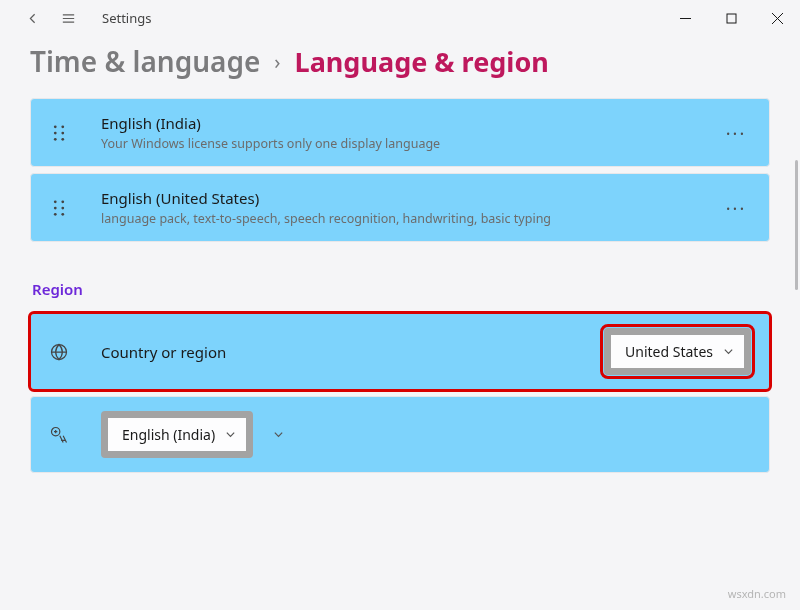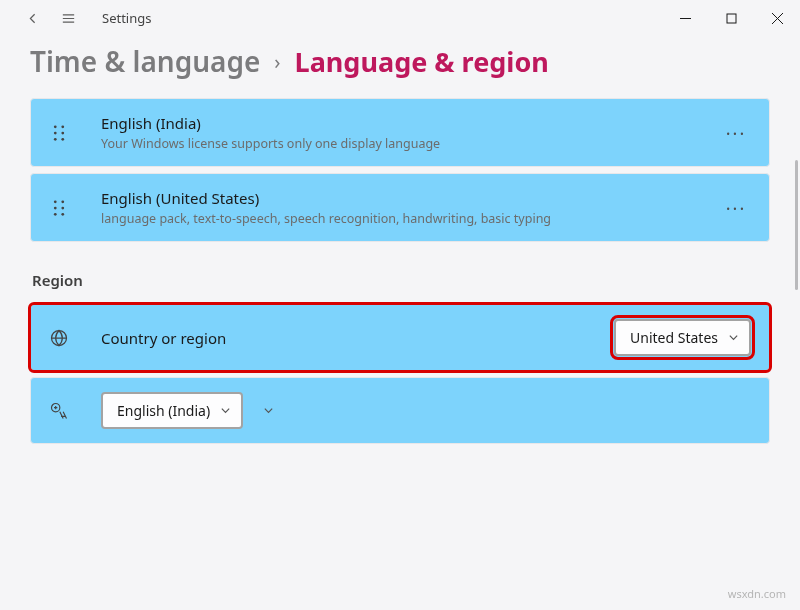--- a/index.html
+++ b/index.html
@@ -91,25 +91,25 @@
   .more-btn {
     width: 30px; height: 30px;
     display: flex; align-items: center; justify-content: center;
     color: #4d4d4d;
     font-size: 18px;
     letter-spacing: 2px;
   }
   .section-h {
     font-size: 15px;
     font-weight: 600;
-    color: #404040;
-    margin: 28px 2px 14px;
+    color: #6d28d9;
+    margin: 37px 2px 14px;
   }
   .dropdown {
-    border: 2px solid #a3a3a3;
+    border: 7px solid #a3a3a3;
     background: #fdfdfe;
     border-radius: 4px;
     padding: 7px 10px 7px 14px;
     display: flex; align-items: center;
     font-size: 14px;
     color: #1a1a1a;
     gap: 10px;
     min-width: 130px;
     justify-content: space-between;
   }

